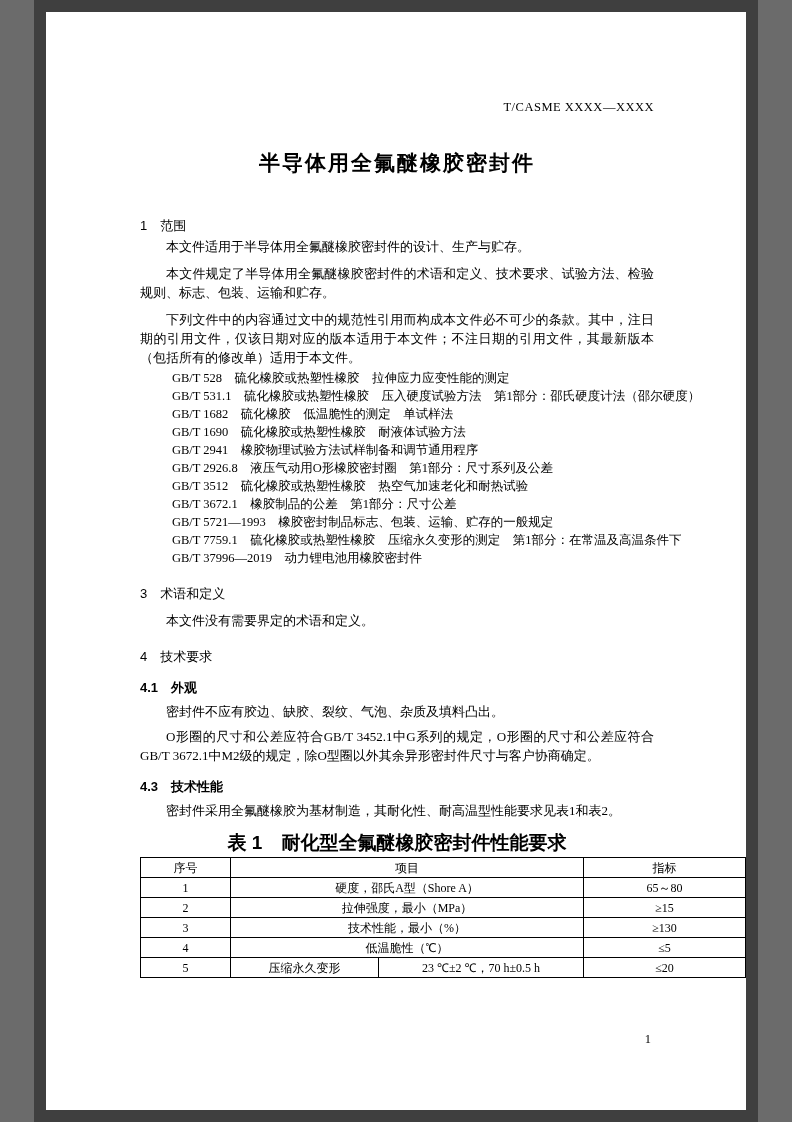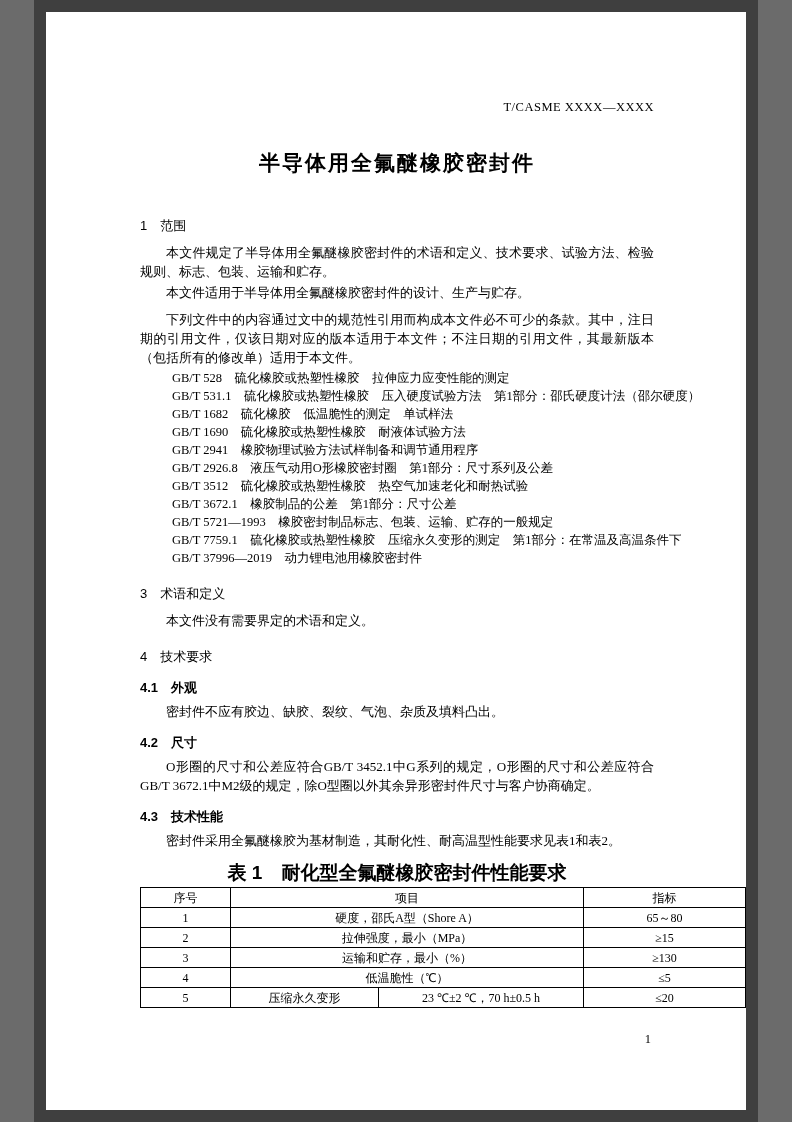--- a/index.html
+++ b/index.html
@@ -115,22 +115,22 @@
 <body>
 
 <div class="page">
   <div class="content">
 
     <div class="doc-code">T/CASME XXXX—XXXX</div>
 
     <div class="title">半导体用全氟醚橡胶密封件</div>
 
     <div class="sec-heading">1　范围</div>
+    <p class="body-para follow">本文件适用于半导体用全氟醚橡胶密封件的设计、生产与贮存。</p>
     <p class="body-para">本文件规定了半导体用全氟醚橡胶密封件的术语和定义、技术要求、试验方法、检验规则、标志、包装、运输和贮存。</p>
-    <p class="body-para follow">本文件适用于半导体用全氟醚橡胶密封件的设计、生产与贮存。</p>
 
     <p class="body-para">下列文件中的内容通过文中的规范性引用而构成本文件必不可少的条款。其中，注日期的引用文件，仅该日期对应的版本适用于本文件；不注日期的引用文件，其最新版本（包括所有的修改单）适用于本文件。</p>
     <div class="standards">
       <div class="standard-item">GB/T 528　硫化橡胶或热塑性橡胶　拉伸应力应变性能的测定</div>
       <div class="standard-item">GB/T 531.1　硫化橡胶或热塑性橡胶　压入硬度试验方法　第1部分：邵氏硬度计法（邵尔硬度）</div>
       <div class="standard-item">GB/T 1682　硫化橡胶　低温脆性的测定　单试样法</div>
       <div class="standard-item">GB/T 1690　硫化橡胶或热塑性橡胶　耐液体试验方法</div>
       <div class="standard-item">GB/T 2941　橡胶物理试验方法试样制备和调节通用程序</div>
       <div class="standard-item">GB/T 2926.8　液压气动用O形橡胶密封圈　第1部分：尺寸系列及公差</div>
       <div class="standard-item">GB/T 3512　硫化橡胶或热塑性橡胶　热空气加速老化和耐热试验</div>
@@ -141,21 +141,20 @@
     </div>
 
     <div class="sec-heading tighter">3　术语和定义</div>
     <p class="body-para">本文件没有需要界定的术语和定义。</p>
 
     <div class="sec-heading tighter">4　技术要求</div>
 
     <div class="sub-heading">4.1　外观</div>
     <p class="body-para small-gap">密封件不应有胶边、缺胶、裂纹、气泡、杂质及填料凸出。</p>
 
-    <div class="sub-heading">4.2　尺寸</div>
     <p class="body-para small-gap">O形圈的尺寸和公差应符合GB/T 3452.1中G系列的规定，O形圈的尺寸和公差应符合GB/T 3672.1中M2级的规定，除O型圈以外其余异形密封件尺寸与客户协商确定。</p>
 
     <div class="sub-heading">4.3　技术性能</div>
     <p class="body-para small-gap">密封件采用全氟醚橡胶为基材制造，其耐化性、耐高温型性能要求见表1和表2。</p>
 
     <div class="table-caption">表 1　耐化型全氟醚橡胶密封件性能要求</div>
 
     <table class="perf-table">
       <colgroup>
         <col class="c1">
@@ -176,21 +175,21 @@
           <td colspan="2">硬度，邵氏A型（Shore A）</td>
           <td>65～80</td>
         </tr>
         <tr>
           <td>2</td>
           <td colspan="2">拉伸强度，最小（MPa）</td>
           <td>≥15</td>
         </tr>
         <tr>
           <td>3</td>
-          <td colspan="2">运输和贮存，最小（%）</td>
+          <td colspan="2">技术性能，最小（%）</td>
           <td>≥130</td>
         </tr>
         <tr>
           <td>4</td>
           <td colspan="2">低温脆性（℃）</td>
           <td>≤5</td>
         </tr>
         <tr>
           <td>5</td>
           <td>压缩永久变形</td>

